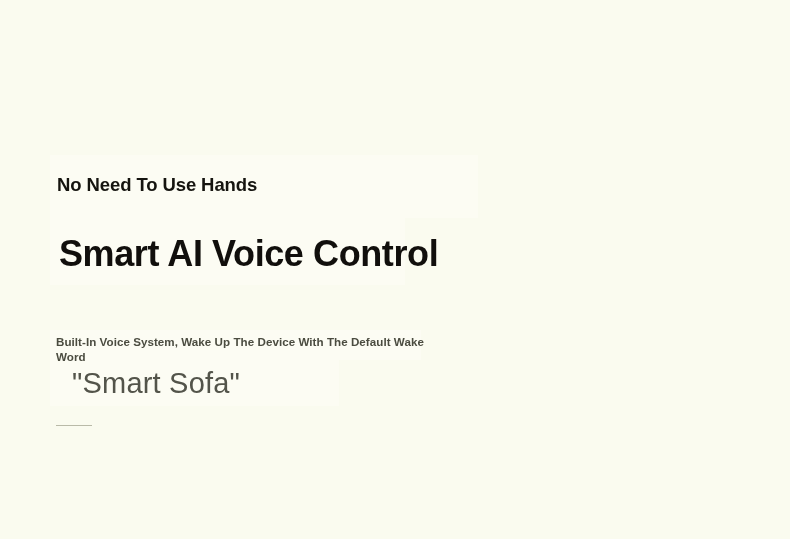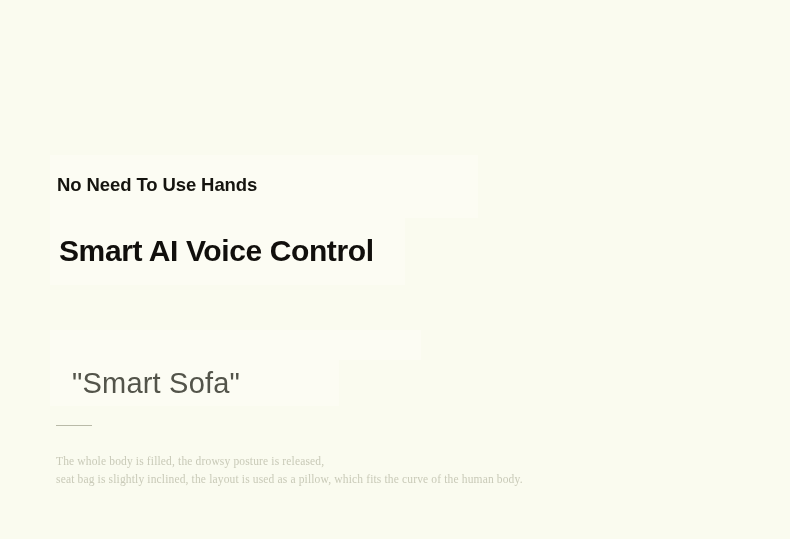--- a/index.html
+++ b/index.html
@@ -54,21 +54,21 @@
     white-space: nowrap;
     line-height: 1;
   }
   .kicker-2 { margin-left: 18px; }
 
   
   .headline {
     position: absolute;
     left: 59px;
     top: 235px;
-    font-size: 30px;
+    font-size: 36px;
     font-weight: bold;
     color: #110f0c;
     letter-spacing: -0.4px;
     white-space: nowrap;
     line-height: 1.06;
   }
 
   
   .subdesc {
     position: absolute;
@@ -129,23 +129,23 @@
   <div class="panel panel-c"></div>
   <div class="panel panel-d"></div>
   <div class="panel panel-e"></div>
 
   <div class="kicker-row">
     <span class="kicker kicker-1">No Need To Use Hands</span>
   </div>
 
   <div class="headline">Smart AI Voice Control</div>
 
+  <div class="subdesc">
+    <span>Built-In Voice System, Wake Up The Device With The</span>
+    <span>Default Wake Word</span>
+  </div>
 
   <div class="wakeword">"Smart Sofa"</div>
 
   <div class="rule"></div>
 
-  <div class="footnote">
-    <span>The whole body is filled, the drowsy posture is released,</span>
-    <span>seat bag is slightly inclined, the layout is used as a pillow, which fits the curve of the human body.</span>
-  </div>
 
 </div>
 
 </body></html>

